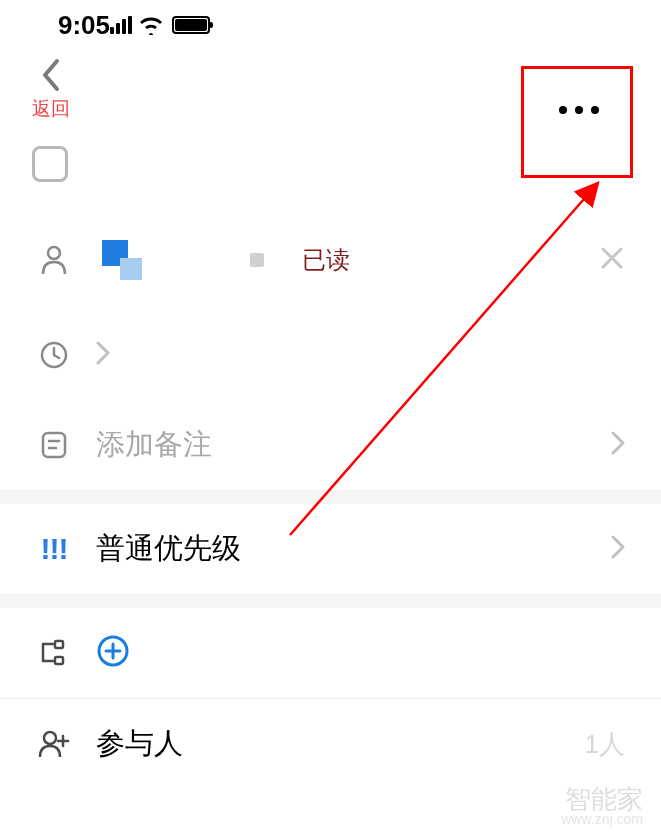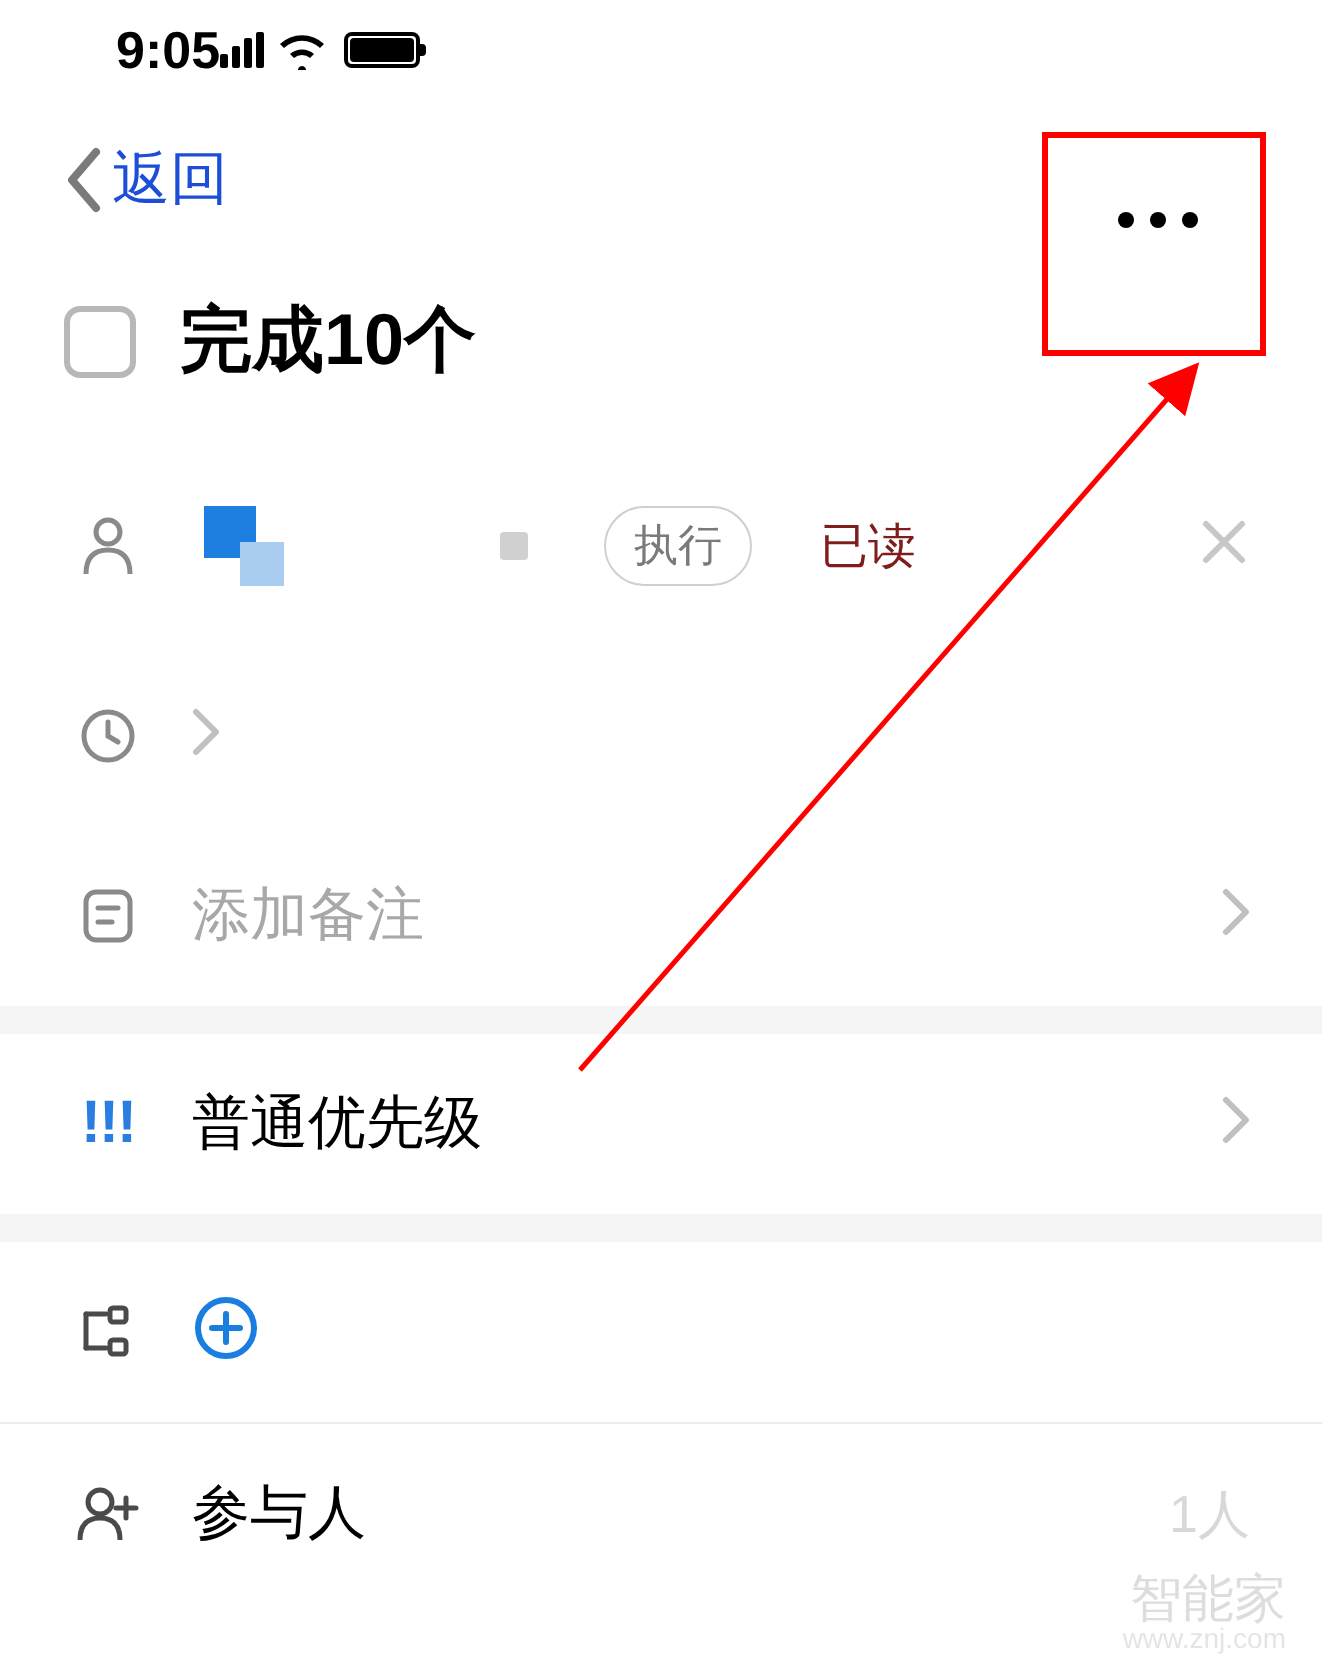--- a/index.html
+++ b/index.html
@@ -76,22 +76,23 @@
       height: 80px;
       display: flex;
       align-items: center;
       padding: 0 32px;
       position: relative;
     }
     .back-btn {
       display: flex;
       align-items: center;
       gap: 4px;
-      color: #1d4ed8;
-      font-size: 29px;
+      color: #ef4444;
+      font-size: 19px;
+      flex-direction: column;
     }
     .back-chevron svg { display:block; }
     .more-btn {
       position: absolute;
       right: 32px;
       top: 10px;
       width: 100px;
       height: 100px;
       display: flex;
       align-items: center;
@@ -289,39 +290,37 @@
   <defs>
       <marker id="arrh" markerWidth="12" markerHeight="12" refX="9" refY="5" orient="auto">
         <path d="M0,0 L10,5 L0,10 z" fill="#ff0000"></path>
       </marker>
     </defs>
   <line x1="10" y1="360" x2="318" y2="8" stroke="#ff0000" stroke-width="2.5" marker-end="url(#arrh)"></line>
 </svg>
 
 <div class="title-row">
   <div class="checkbox"></div>
-  <div class="title-text">完成10个</div>
 </div>
 
 <div class="list-item assignee-row">
   <div class="icon-slot">
     <svg width="30" height="32" viewBox="0 0 30 32">
         <circle cx="15" cy="9" r="6" fill="none" stroke="#8a8a8a" stroke-width="2.5"></circle>
         <path d="M4 30 q0 -12 11 -12 q11 0 11 12" fill="none" stroke="#8a8a8a" stroke-width="2.5"></path>
       </svg>
   </div>
   <div class="avatar-block">
     <div class="avatar">
         <div class="sq1"></div>
         <div class="sq2"></div>
       </div>
     <div class="avatar-name-mask"></div>
     <div class="degree-dot"></div>
   </div>
-  <span class="pill">执行</span>
   <span class="readtxt">已读</span>
   <div style="flex:1"></div>
   <div class="close-x">
     <svg width="26" height="26" viewBox="0 0 26 26">
         <line x1="4" y1="4" x2="22" y2="22" stroke="#c7c7c7" stroke-width="3" stroke-linecap="round"></line>
         <line x1="22" y1="4" x2="4" y2="22" stroke="#c7c7c7" stroke-width="3" stroke-linecap="round"></line>
       </svg>
   </div>
 </div>
 

